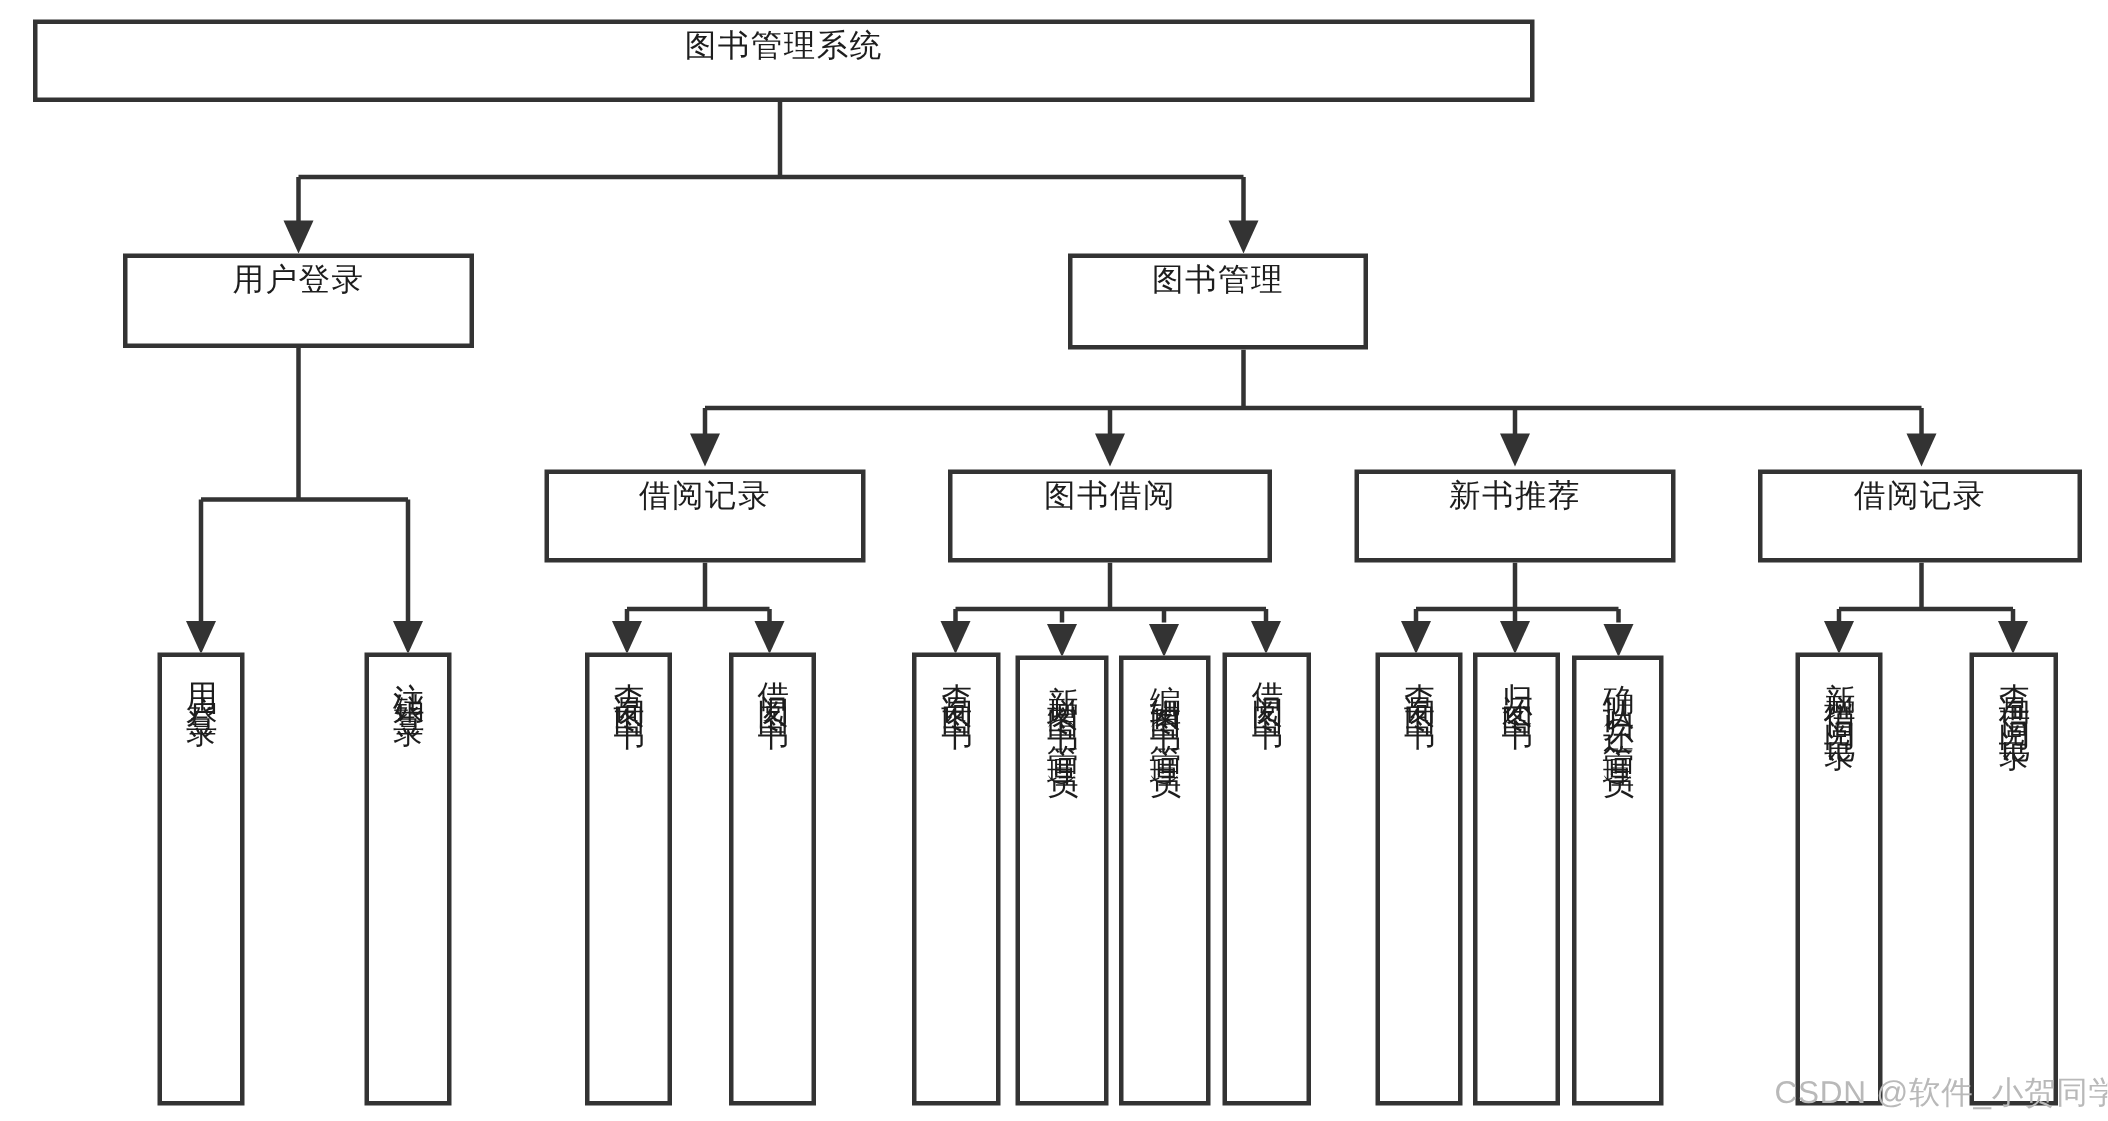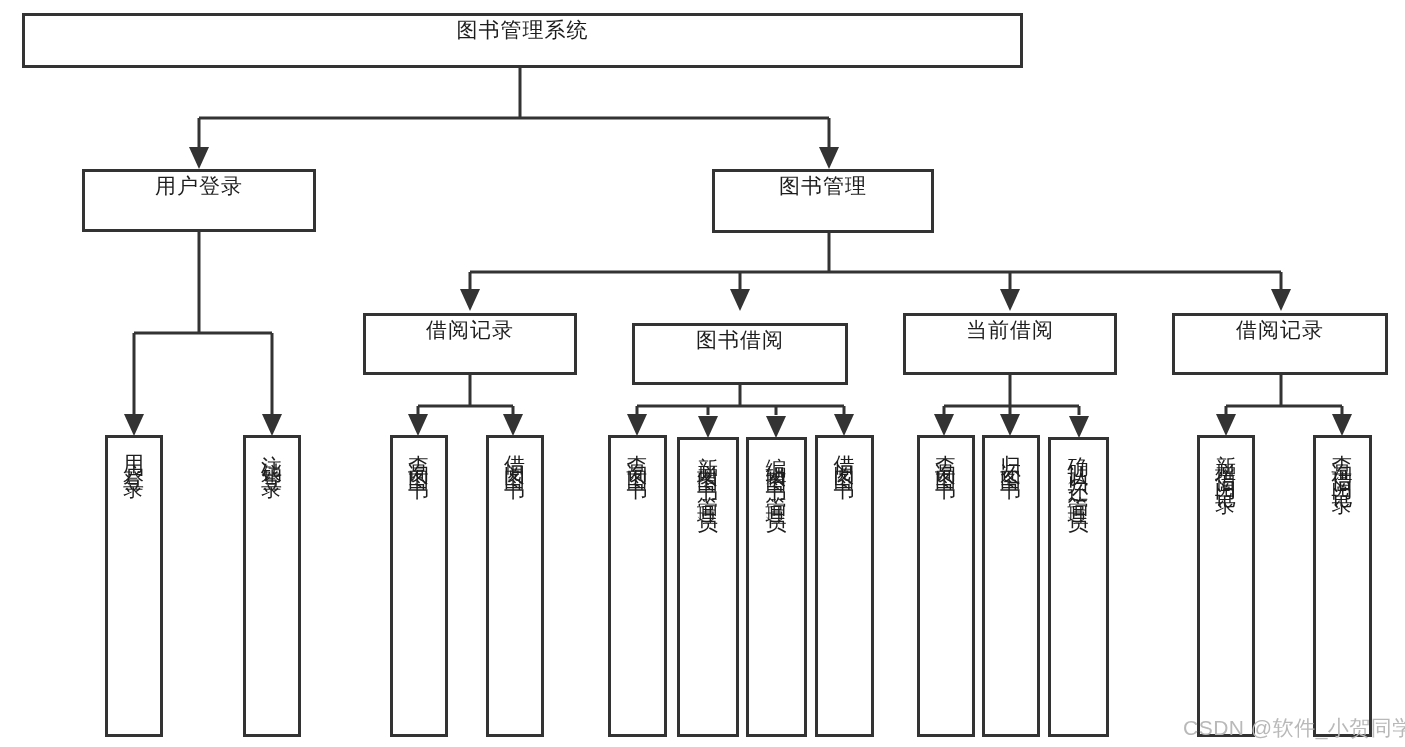--- a/index.html
+++ b/index.html
@@ -71,32 +71,32 @@
     <polygon class="arrowhead" points="1342,436 1332,414 1352,414"></polygon>
   </svg>
 
   <div class="box hbox" style="left:22px; top:13px; width:1001px; height:55px;">
     <span>图书管理系统</span>
   </div>
 
   <div class="box hbox" style="left:82px; top:169px; width:234px; height:63px;">
     <span>用户登录</span>
   </div>
-  <div class="box hbox" style="left:712px; top:169px; width:222px; height:64px;">
+  <div class="box hbox" style="left:712px; top:169px; width:200px; height:64px;">
     <span>图书管理</span>
   </div>
 
   <div class="box hbox" style="left:363px; top:313px; width:214px; height:62px;">
     <span>借阅记录</span>
   </div>
-  <div class="box hbox" style="left:632px; top:323px; width:216px; height:62px;">
+  <div class="box hbox" style="left:632px; top:313px; width:216px; height:62px;">
     <span>图书借阅</span>
   </div>
   <div class="box hbox" style="left:903px; top:313px; width:214px; height:62px;">
-    <span>当前借阅</span>
+    <span>新书推荐</span>
   </div>
   <div class="box hbox" style="left:1172px; top:313px; width:216px; height:62px;">
     <span>借阅记录</span>
   </div>
 
   <div class="box" style="left:105px; top:435px; width:58px; height:302px;">
     <span class="vbox-label">用户登录</span>
   </div>
   <div class="box" style="left:243px; top:435px; width:58px; height:302px;">
     <span class="vbox-label">注销登录</span>

